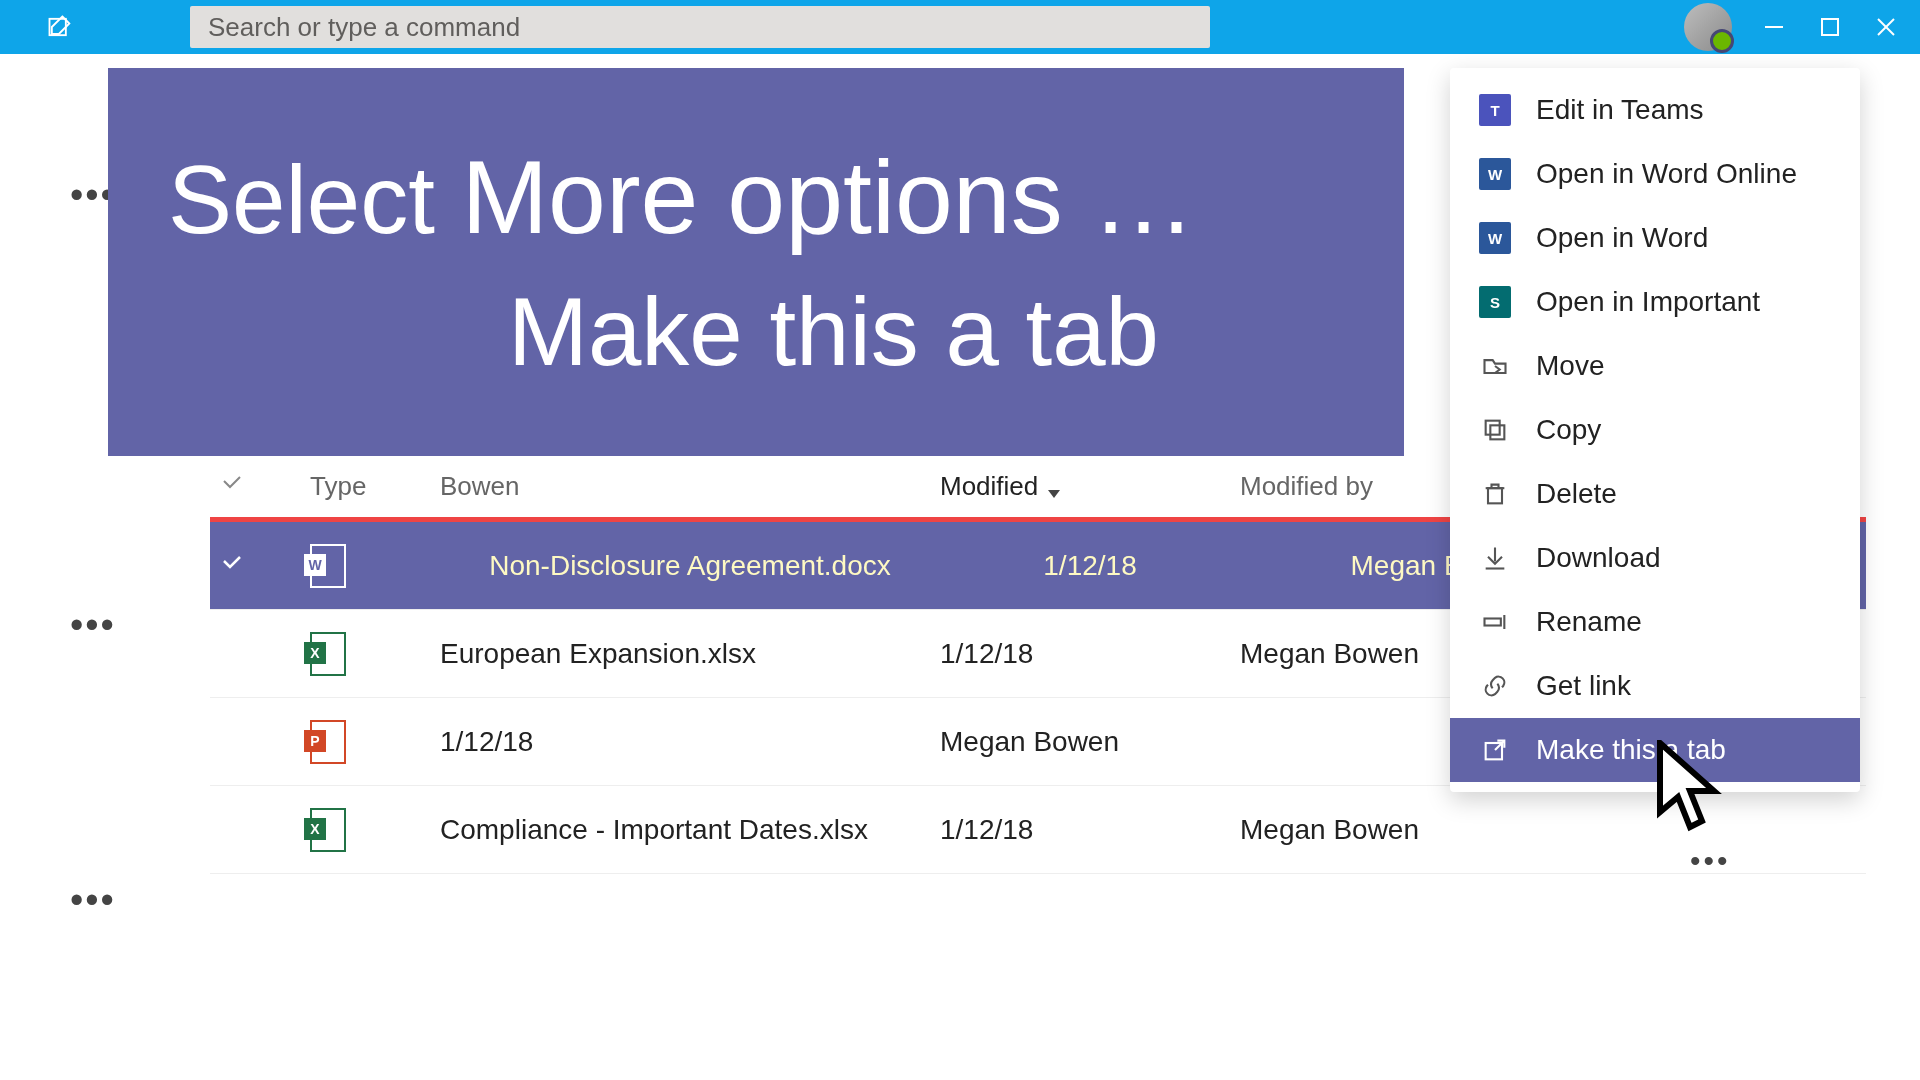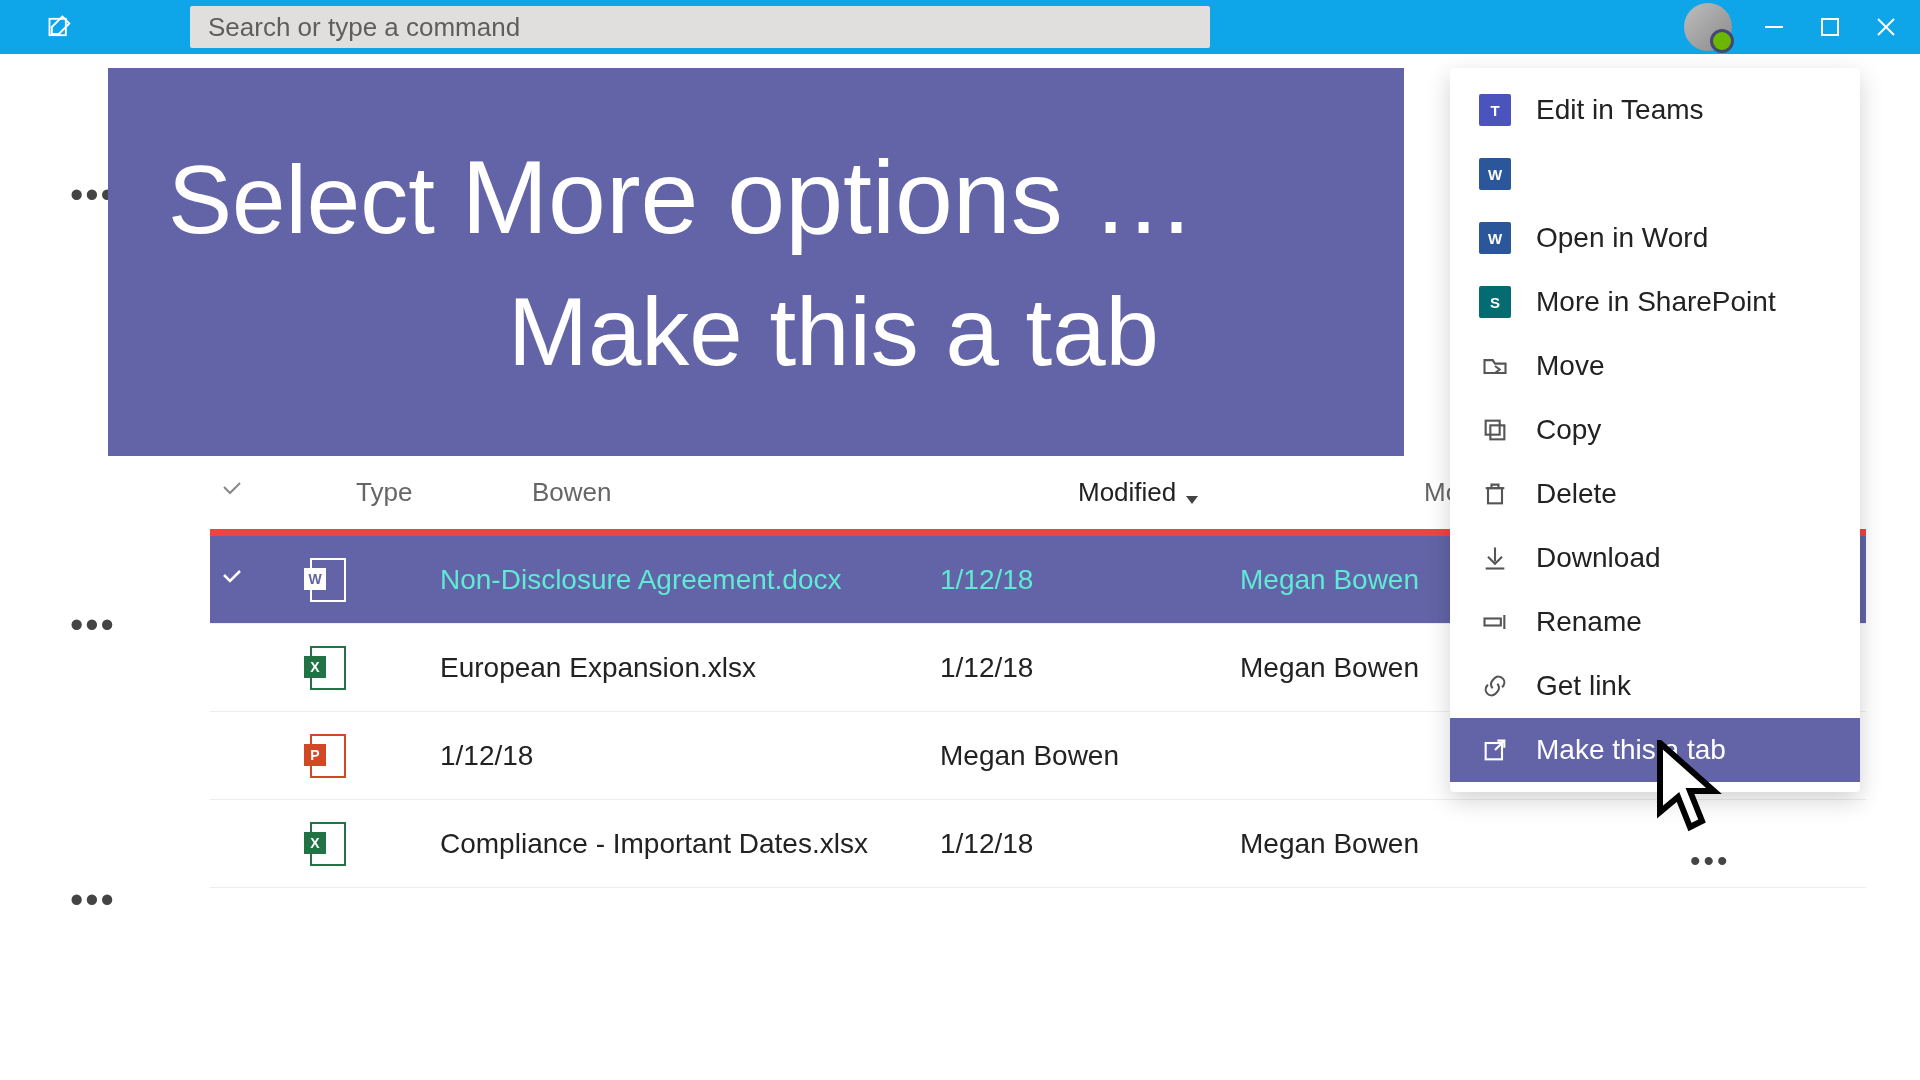--- a/index.html
+++ b/index.html
@@ -23,25 +23,25 @@
 
   
   .banner { position:absolute; left:108px; top:68px; width:1296px; height:388px; background:#6264a7; color:#fff; display:flex; flex-direction:column; justify-content:center; padding-left:60px; }
   .banner .line1 { font-size:96px; font-weight:300; }
   .banner .line1 b { font-weight:400; font-size:104px; }
   .banner .line2 { font-size:96px; font-weight:400; margin-left:340px; margin-top:20px; }
 
   
   .table { position:absolute; left:210px; top:456px; width:1656px; }
   .thead, .trow { display:grid; grid-template-columns: 90px 130px 500px 300px 400px 1fr; align-items:center; height:88px; padding-left:10px; }
-  .thead { height:80px; font-size:26px; color:#666; border-bottom:7px solid #ef4444;gap:46px; }
+  .thead { height:66px; font-size:26px; color:#666; border-bottom:5px solid #ef4444; }
   .thead .sortcol { display:flex; align-items:flex-end; gap:8px; color:#222; }
   .trow { font-size:28px; color:#222; border-bottom:1px solid #eee; }
   .trow.selected { background:#6264a7; color:#fff; }
-  .trow.selected .cell { color:#5eead4; }
+  .trow.selected .cell { color:#fef9c3;text-align:center; }
   .check { color:#888; }
   .trow.selected .check { color:#fff; }
   .fileicon { width:36px; height:44px; position:relative; }
   .fileicon .box { width:36px; height:44px; border:2px solid currentColor; position:relative; }
   .fileicon .badge { position:absolute; left:-6px; top:10px; width:22px; height:22px; display:flex; align-items:center; justify-content:center; font-size:14px; font-weight:bold; color:#fff; }
   .fi-word { color:#2b579a; } .fi-word .badge{ background:#2b579a; }
   .fi-excel { color:#217346; } .fi-excel .badge{ background:#217346; }
   .fi-ppt { color:#d24726; } .fi-ppt .badge{ background:#d24726; }
   .trow.selected .fileicon { color:#fff; } .trow.selected .fileicon .badge{ background:#fff; color:#6264a7; }
 
@@ -189,32 +189,33 @@
     <div class="ctx-item">
       <div class="ctx-icon">
         <div class="app-badge ab-teams">T</div>
       </div>
       <span>Edit in Teams</span>
     </div>
     <div class="ctx-item">
       <div class="ctx-icon">
         <div class="app-badge ab-word">W</div>
       </div>
+      <span>Open in Word Online</span>
     </div>
     <div class="ctx-item">
       <div class="ctx-icon">
         <div class="app-badge ab-word">W</div>
       </div>
       <span>Open in Word</span>
     </div>
     <div class="ctx-item">
       <div class="ctx-icon">
         <div class="app-badge ab-sp">S</div>
       </div>
-      <span>More in SharePoint</span>
+      <span>Open in Important</span>
     </div>
     <div class="ctx-item">
       <div class="ctx-icon">
         <svg width="28" height="28" viewBox="0 0 24 24" fill="none" stroke="#555" stroke-width="1.8">
           <path d="M3 7h7l2 3h9v8H3z"></path>
           <path d="M12 12l4 3-4 3"></path>
         </svg>
       </div>
       <span>Move</span>
     </div>

